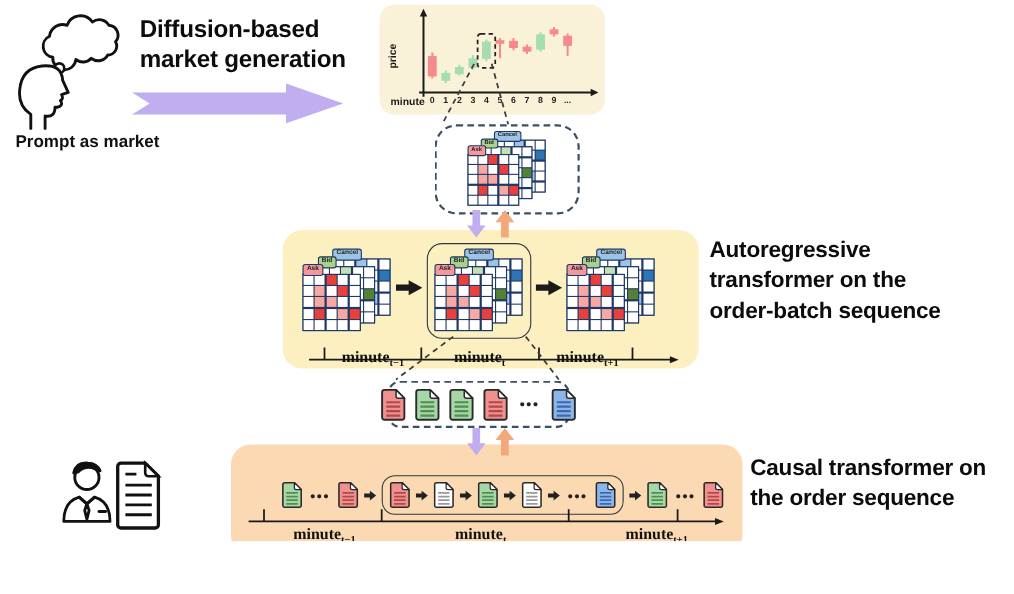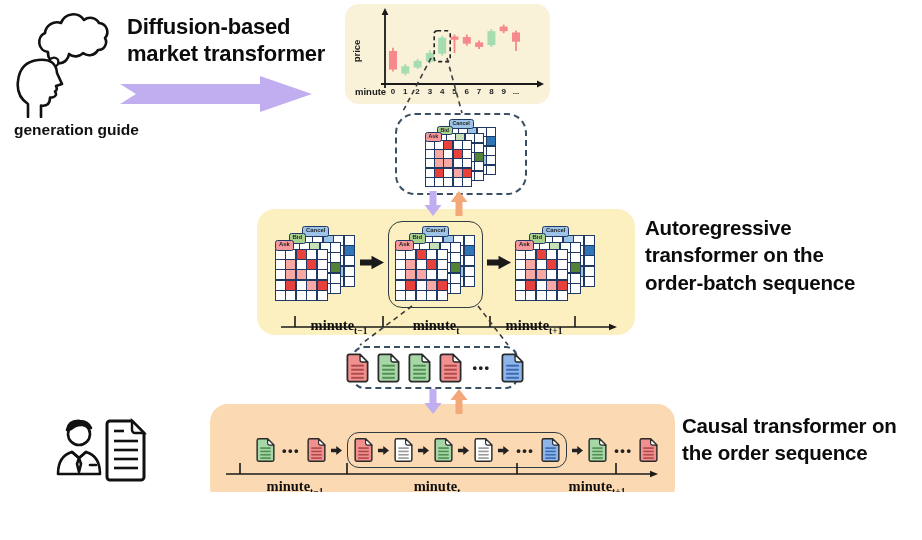--- a/index.html
+++ b/index.html
@@ -72,24 +72,24 @@
 
   <svg class="abs prompt-icon" width="110" height="118" viewBox="0 0 110 118">
     <path d="M34,52 a10,10 0 0 1 -3,-19 a12,12 0 0 1 16,-10 a13,13 0 0 1 23,-3 a10,10 0 0 1 15,3 a9,9 0 0 1 6,15 a8,8 0 0 1 -7,12 a10,10 0 0 1 -15,3 a10,10 0 0 1 -14,1 a10,10 0 0 1 -21,-2 z" fill="#fff" stroke="#111" stroke-width="2.6" stroke-linejoin="round"></path>
     <circle cx="40" cy="62" r="4.4" fill="#fff" stroke="#111" stroke-width="2.4"></circle>
     <circle cx="31" cy="72" r="2.8" fill="#fff" stroke="#111" stroke-width="2.2"></circle>
     <path d="M14,117 V104 Q2,96 4,81 Q6,62 24,60 Q42,58 43,73 L48,84 L42,86 Q44,90 41,91.5 Q44,96 38,97.5 L36,97.5 Q36,107 27,105.5 L27,117" fill="#fff" stroke="#111" stroke-width="2.6" stroke-linejoin="round" stroke-linecap="round"></path>
   </svg>
 
   <div class="abs prompt-title">
       <div>Diffusion-based</div>
-      <div>market transformer</div>
+      <div>market generation</div>
     </div>
   <div class="abs prompt-caption">
-      <div>generation guide</div>
+      <div>Prompt as market</div>
     </div>
 
   <div class="abs candle-panel">
     <svg id="candle-svg" width="205" height="100" viewBox="0 0 205 100">
       <g id="candle-series">
           <line x1="48" y1="43.7" x2="48" y2="67.46000000000001" stroke="#f5898c" stroke-width="1.8"></line>
           <rect x="44" y="47.0" width="8" height="18.5" fill="#f5898c"></rect>
           <line x1="60.3" y1="60.2" x2="60.3" y2="71.42" stroke="#a6ddb0" stroke-width="1.8"></line>
           <rect x="56.3" y="62.2" width="8" height="7.3" fill="#a6ddb0"></rect>
           <line x1="72.6" y1="54.92" x2="72.6" y2="64.82000000000001" stroke="#a6ddb0" stroke-width="1.8"></line>

